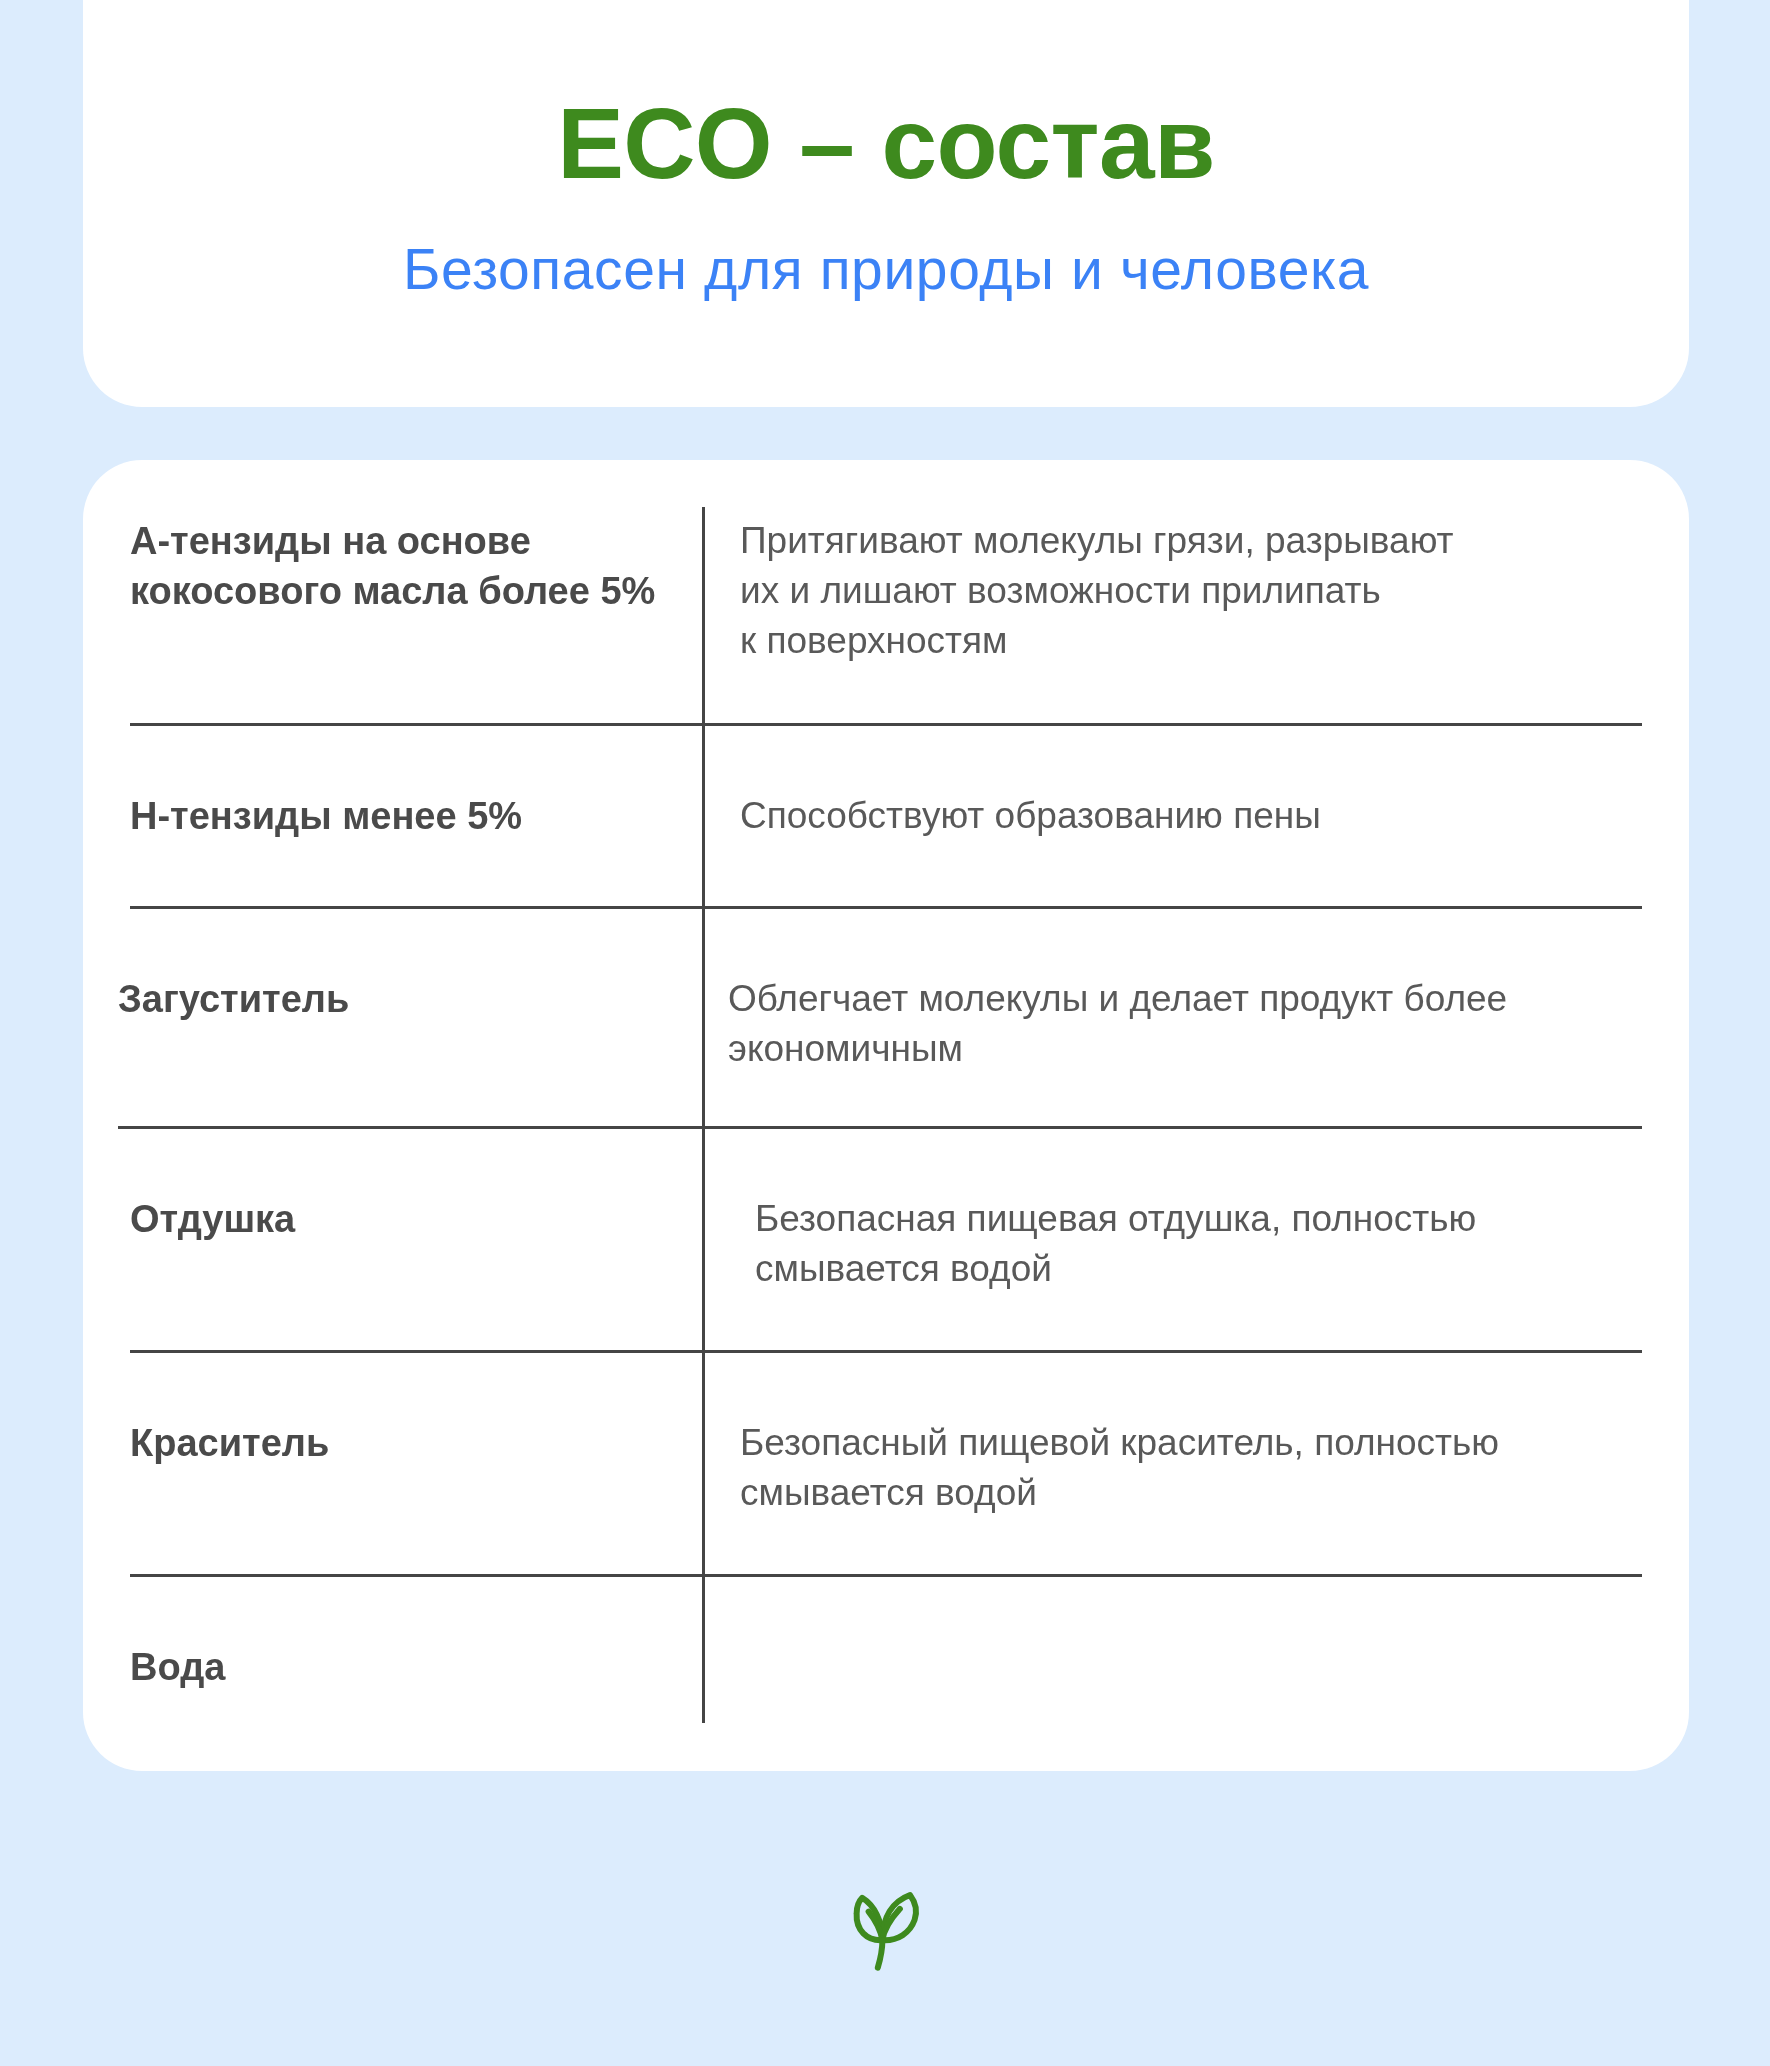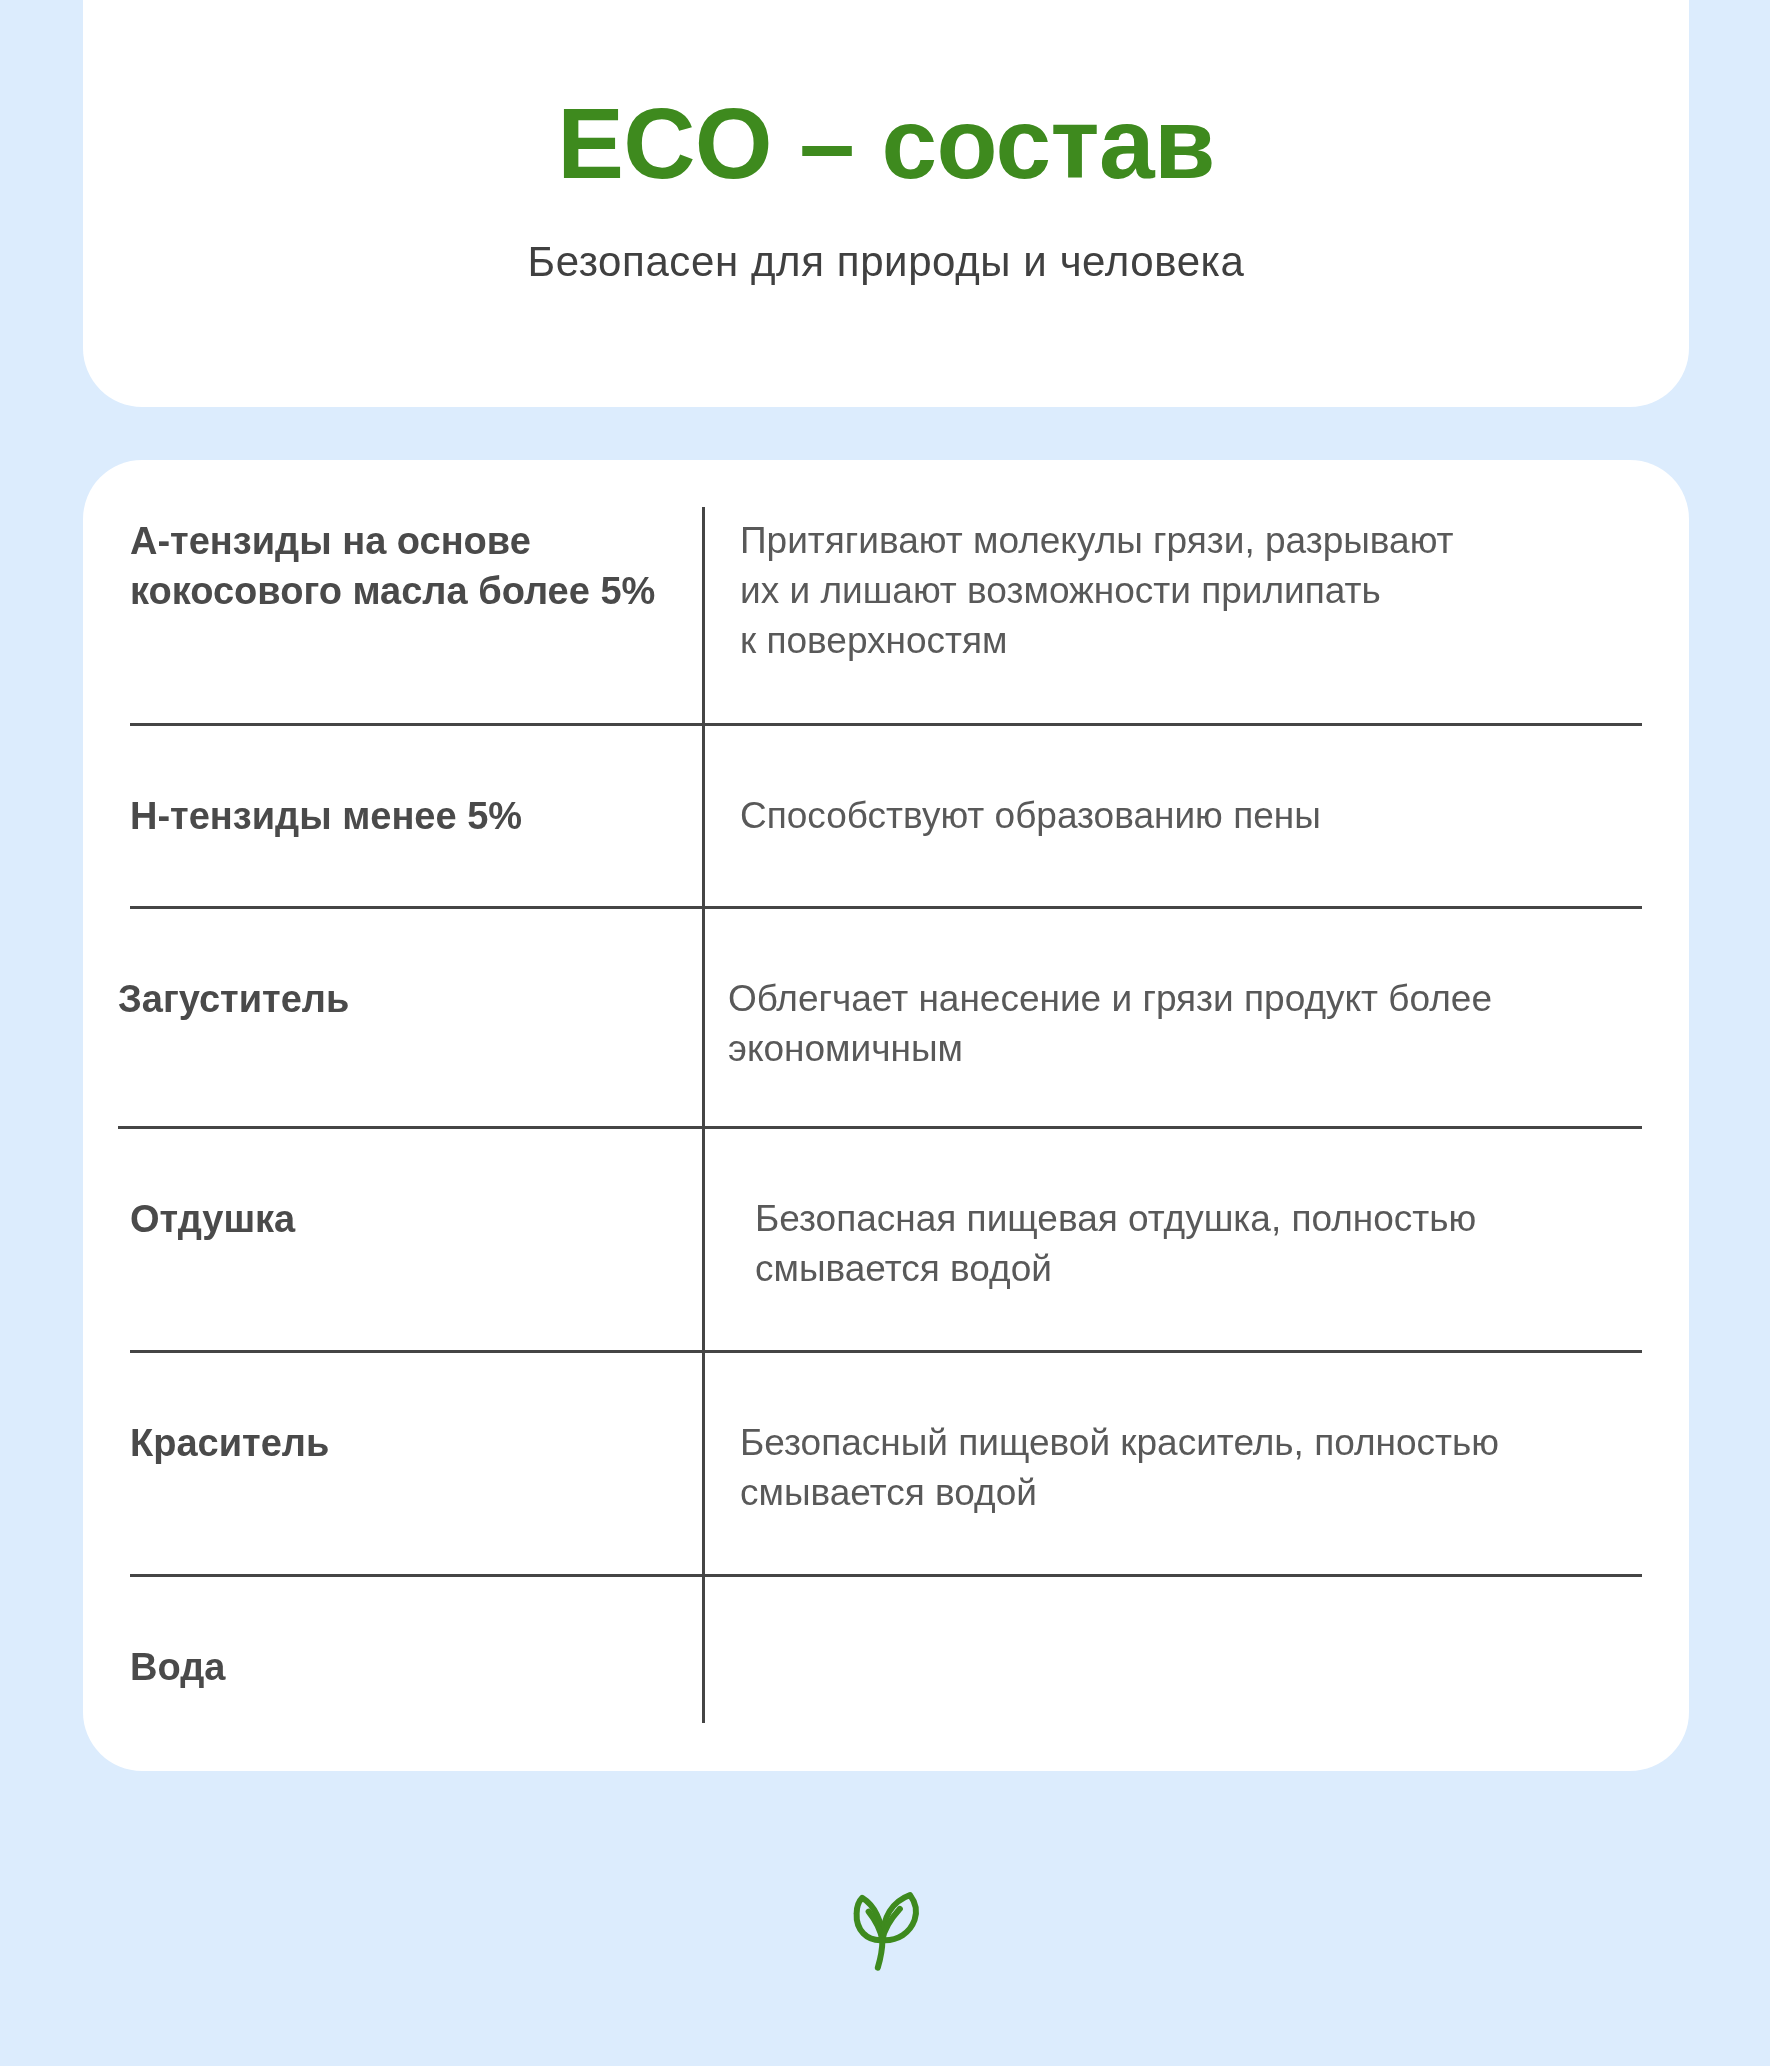--- a/index.html
+++ b/index.html
@@ -33,25 +33,25 @@
     padding-top: 93px;
     font-size: 100px;
     line-height: 1;
     font-weight: 700;
     letter-spacing: -0.6px;
     color: #3e8a1e;
   }
   .page-subtitle {
     margin: 0;
     margin-top: 48px;
-    font-size: 42px;
+    font-size: 57px;
     line-height: 1;
     font-weight: 400;
     letter-spacing: 0.6px;
-    color: #404040;
+    color: #3b82f6;
   }
 
   
   .table-card {
     position: absolute;
     left: 83px;
     top: 460px;
     width: 1606px;
     height: 1311px;
     background: #ffffff;
@@ -130,21 +130,21 @@
 к поверхностям</div>
   </div>
 
   <div class="row sep">
     <div class="term">Н-тензиды менее 5%</div>
     <div class="desc">Способствуют образованию пены</div>
   </div>
 
   <div class="row sep">
     <div class="term">Загуститель</div>
-    <div class="desc">Облегчает нанесение и грязи продукт более
+    <div class="desc">Облегчает молекулы и делает продукт более
 экономичным</div>
   </div>
 
   <div class="row sep">
     <div class="term">Отдушка</div>
     <div class="desc">Безопасная пищевая отдушка, полностью
 смывается водой</div>
   </div>
 
   <div class="row sep">

